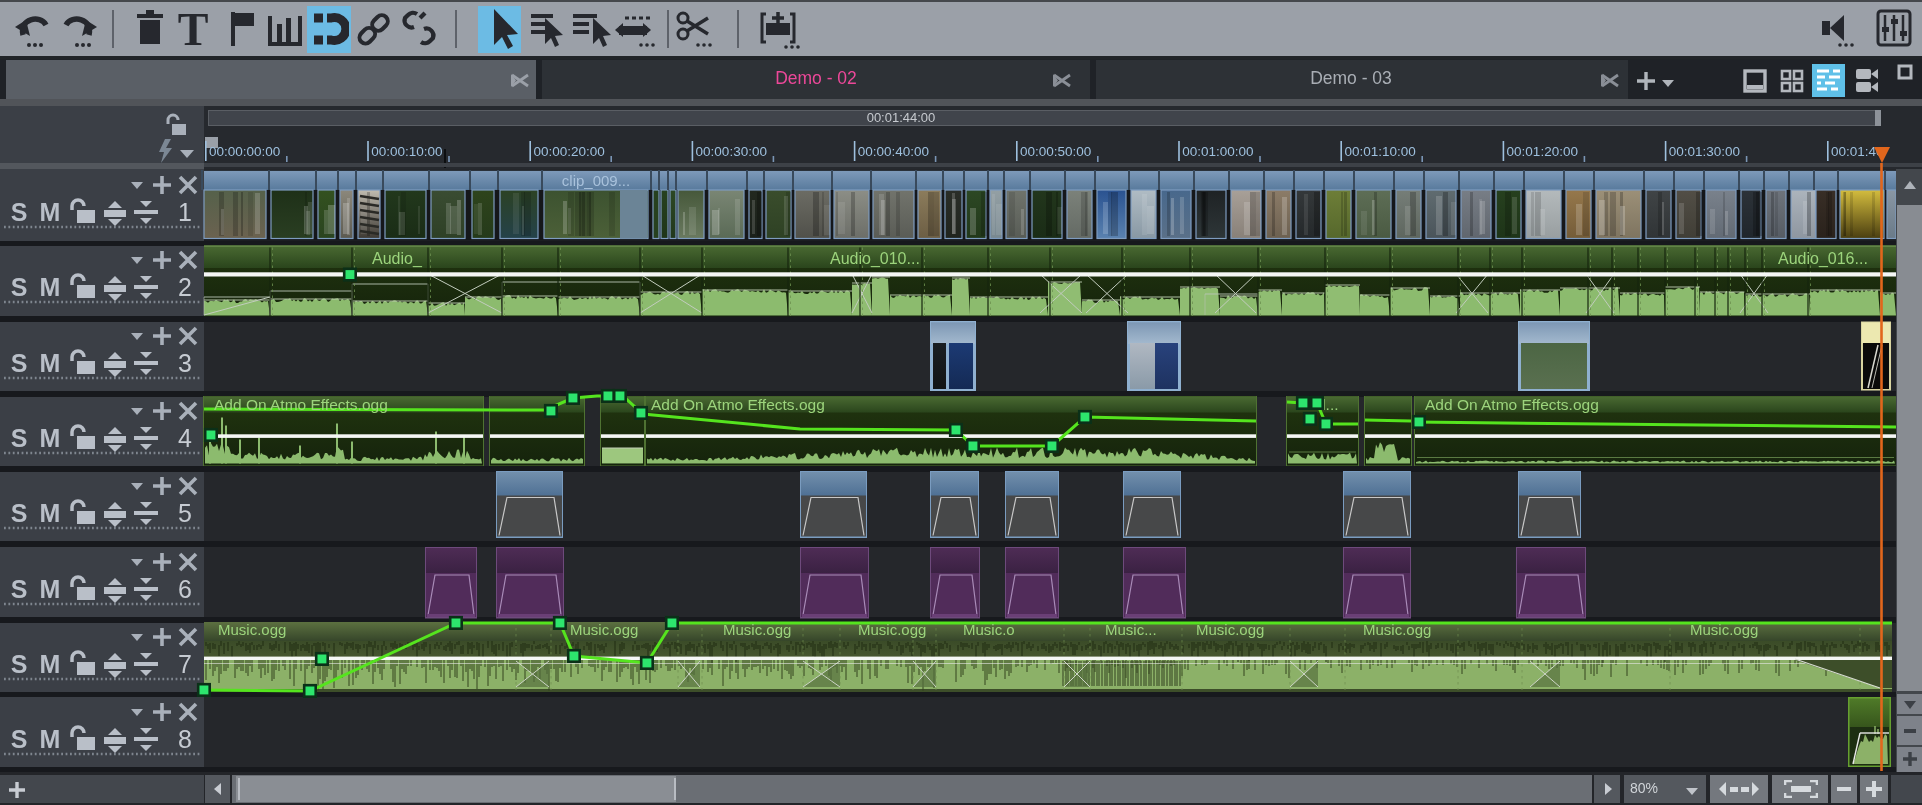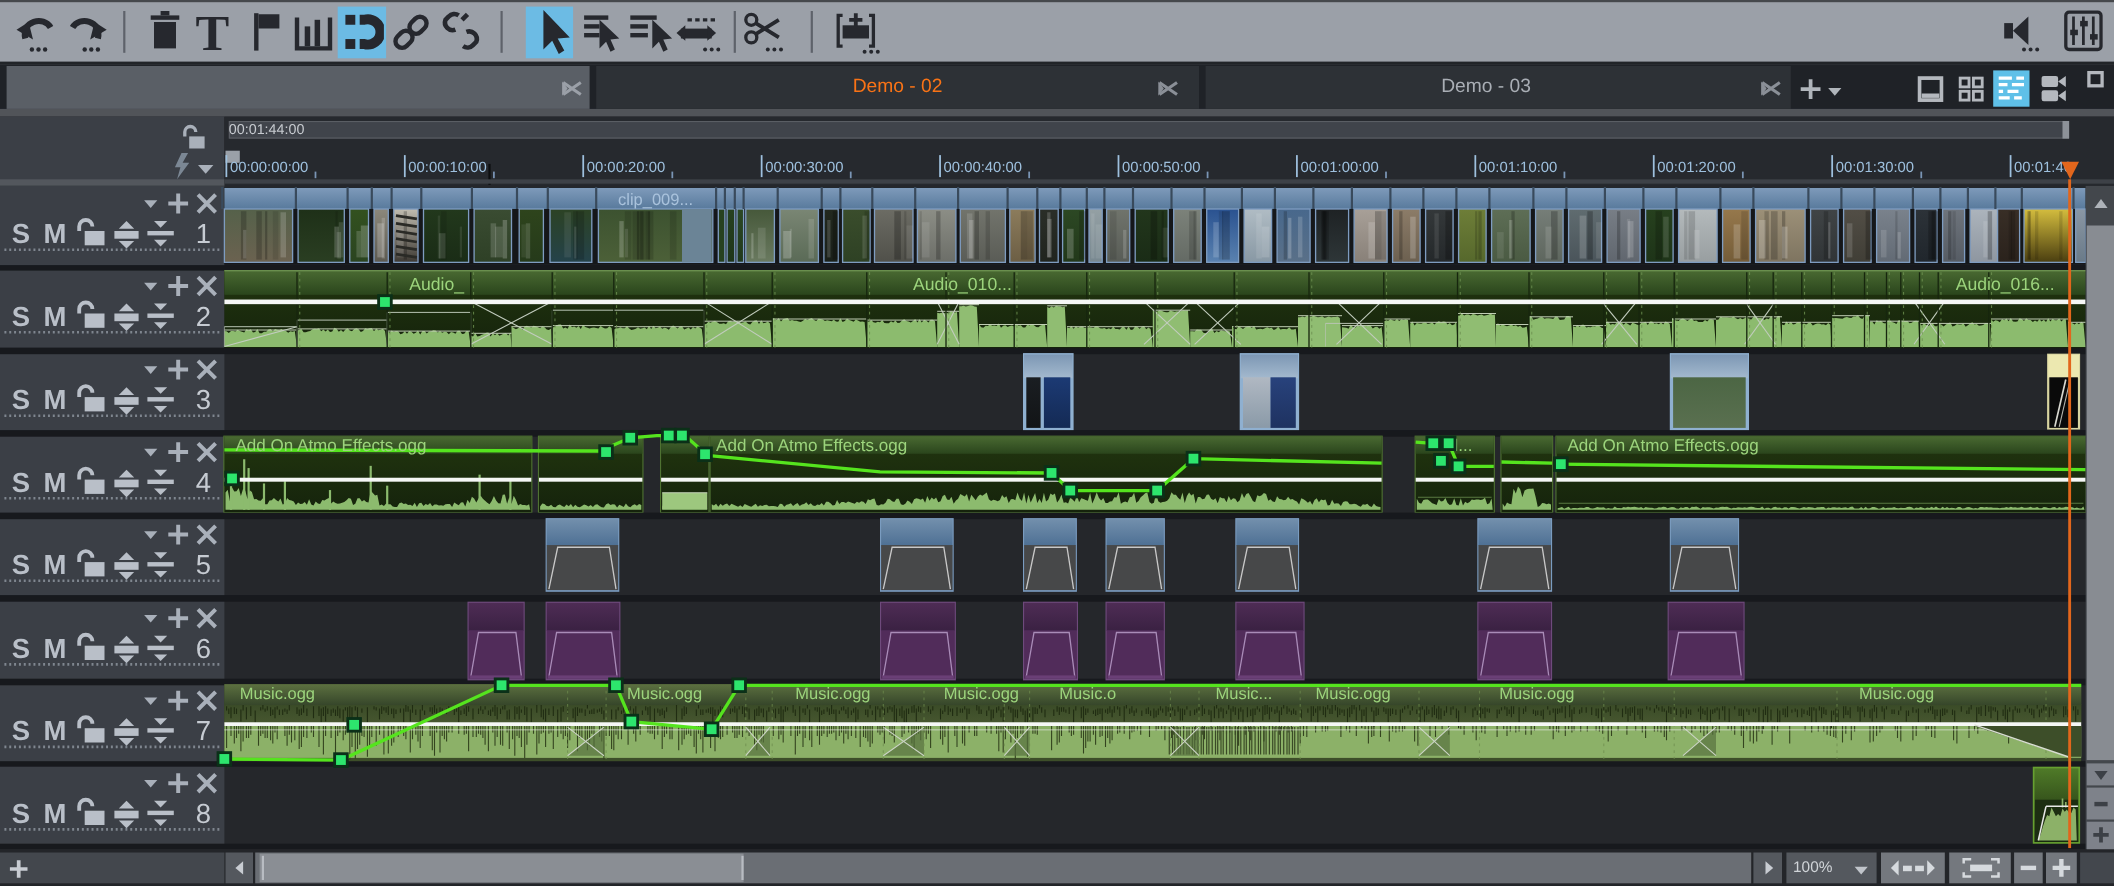--- a/index.html
+++ b/index.html
@@ -117,21 +117,21 @@
       <rect x="28" y="28" width="7" height="5" fill="#26282e"></rect>
     </svg>
     <div class="abs" style="left:0;top:59px;width:1922px;height:40px;background:#1f2227"></div>
     <div class="abs" style="left:0;top:99px;width:1922px;height:7px;background:#515459"></div>
     <div class="abs" style="left:6px;top:60px;width:530px;height:39px;background:#5a5f66"></div>
     <svg class="abs" style="left:509px;top:73px" width="22" height="15" viewBox="0 0 22 15">
       <path d="M3,2 L19,13 M19,2 L3,13" stroke="#9ba0a8" stroke-width="2.8"></path>
       <path d="M2,1 L7,7.5 L2,14 Z" fill="#9ba0a8"></path>
     </svg>
     <div class="abs" style="left:542px;top:60px;width:548px;height:39px;background:#2d3136"></div>
-    <div class="abs" style="left:542px;top:68px;width:548px;text-align:center;font-size:17.5px;color:#f97316">Demo - 02</div>
+    <div class="abs" style="left:542px;top:68px;width:548px;text-align:center;font-size:17.5px;color:#ec4899">Demo - 02</div>
     <svg class="abs" style="left:1051px;top:73px" width="22" height="15" viewBox="0 0 22 15">
       <path d="M3,2 L19,13 M19,2 L3,13" stroke="#8a8f97" stroke-width="2.8"></path>
       <path d="M2,1 L7,7.5 L2,14 Z" fill="#8a8f97"></path>
     </svg>
     <div class="abs" style="left:1096px;top:60px;width:532px;height:39px;background:#2d3136"></div>
     <div class="abs" style="left:1096px;top:68px;width:510px;text-align:center;font-size:17.5px;color:#a9aeb5">Demo - 03</div>
     <svg class="abs" style="left:1599px;top:73px" width="22" height="15" viewBox="0 0 22 15">
       <path d="M3,2 L19,13 M19,2 L3,13" stroke="#8a8f97" stroke-width="2.8"></path>
       <path d="M2,1 L7,7.5 L2,14 Z" fill="#8a8f97"></path>
     </svg>
@@ -177,21 +177,21 @@
       <path d="M8,12 L8,8 A5,5 0 0 1 18,8" fill="none" stroke="#a9b0ba" stroke-width="3"></path>
       <rect x="12" y="12" width="14" height="11" fill="#a9b0ba"></rect>
     </svg>
     <svg class="abs" style="left:155px;top:138px" width="22" height="26" viewBox="0 0 22 26">
       <path d="M10,1 L4,14 L9,14 L6,25 L17,10 L11,10 L16,1 Z" fill="#7b8794"></path>
     </svg>
     <svg class="abs" style="left:178px;top:148px" width="18" height="11" viewBox="0 0 18 11">
       <path d="M2,2 L16,2 L9,10 Z" fill="#a9b0ba"></path>
     </svg>
     <div class="abs" style="left:208px;top:110px;width:1673px;height:16px;background:#40444b;border:1px solid #5a5e64"></div>
-    <div class="abs" style="left:208px;top:110px;width:1386px;height:16px;font-size:13px;line-height:16px;color:#c6cacf">00:01:44:00</div>
+    <div class="abs" style="left:208px;top:110px;width:1386px;height:16px;text-align:center;font-size:13px;line-height:16px;color:#c6cacf">00:01:44:00</div>
     <div class="abs" style="left:1875px;top:110px;width:6px;height:16px;background:#8d9299"></div>
     <div class="abs" style="left:205px;top:137px;width:13px;height:11px;background:#9aa0a8"></div>
     <svg class="abs" style="left:0;top:106px" width="1922" height="63" viewBox="0 106 1922 63">
       <rect x="205.0" y="141" width="1.6" height="20" fill="#9ec0de"></rect>
       <text x="209.0" y="156" font-size="13.5" fill="#9ec0de" font-family="Liberation Sans,sans-serif">00:00:00:00</text>
       <rect x="286.0" y="156" width="1.6" height="6" fill="#7a95b5"></rect>
       <rect x="367.2" y="141" width="1.6" height="20" fill="#9ec0de"></rect>
       <text x="371.2" y="156" font-size="13.5" fill="#9ec0de" font-family="Liberation Sans,sans-serif">00:00:10:00</text>
       <rect x="448.2" y="156" width="1.6" height="6" fill="#7a95b5"></rect>
       <rect x="529.4" y="141" width="1.6" height="20" fill="#9ec0de"></rect>
@@ -1294,21 +1294,21 @@
     </svg>
     <div class="abs" style="left:232px;top:775px;width:1360px;height:28px;background:#6a6e74"></div>
     <div class="abs" style="left:236px;top:776px;width:440px;height:26px;background:#8a8e94"></div>
     <div class="abs" style="left:674px;top:778px;width:2px;height:22px;background:#b8bcc2"></div>
     <div class="abs" style="left:238px;top:778px;width:2px;height:22px;background:#b8bcc2"></div>
     <div class="abs" style="left:1594px;top:775px;width:26px;height:28px;background:#54585e"></div>
     <svg class="abs" style="left:1602px;top:782px" width="13" height="14" viewBox="0 0 13 14">
       <path d="M3,1 L10,7 L3,13 Z" fill="#c8ccd2"></path>
     </svg>
     <div class="abs" style="left:1624px;top:775px;width:82px;height:28px;background:#54585e"></div>
-    <div class="abs" style="left:1630px;top:780px;font-size:14px;color:#d0d4d8">100%</div>
+    <div class="abs" style="left:1630px;top:780px;font-size:14px;color:#d0d4d8">80%</div>
     <svg class="abs" style="left:1684px;top:786px" width="16" height="10" viewBox="0 0 16 10">
       <path d="M2,2 L14,2 L8,9 Z" fill="#c0c4ca"></path>
     </svg>
     <div class="abs" style="left:1710px;top:775px;width:58px;height:28px;background:#74787e"></div>
     <svg class="abs" style="left:1718px;top:781px" width="42" height="16" viewBox="0 0 42 16">
       <path d="M8,1 L1,8 L8,15 Z" fill="#d6dade"></path>
       <path d="M34,1 L41,8 L34,15 Z" fill="#d6dade"></path>
       <rect x="12" y="6" width="8" height="5" fill="#d6dade"></rect>
       <rect x="23" y="6" width="8" height="5" fill="#d6dade"></rect>
     </svg>

